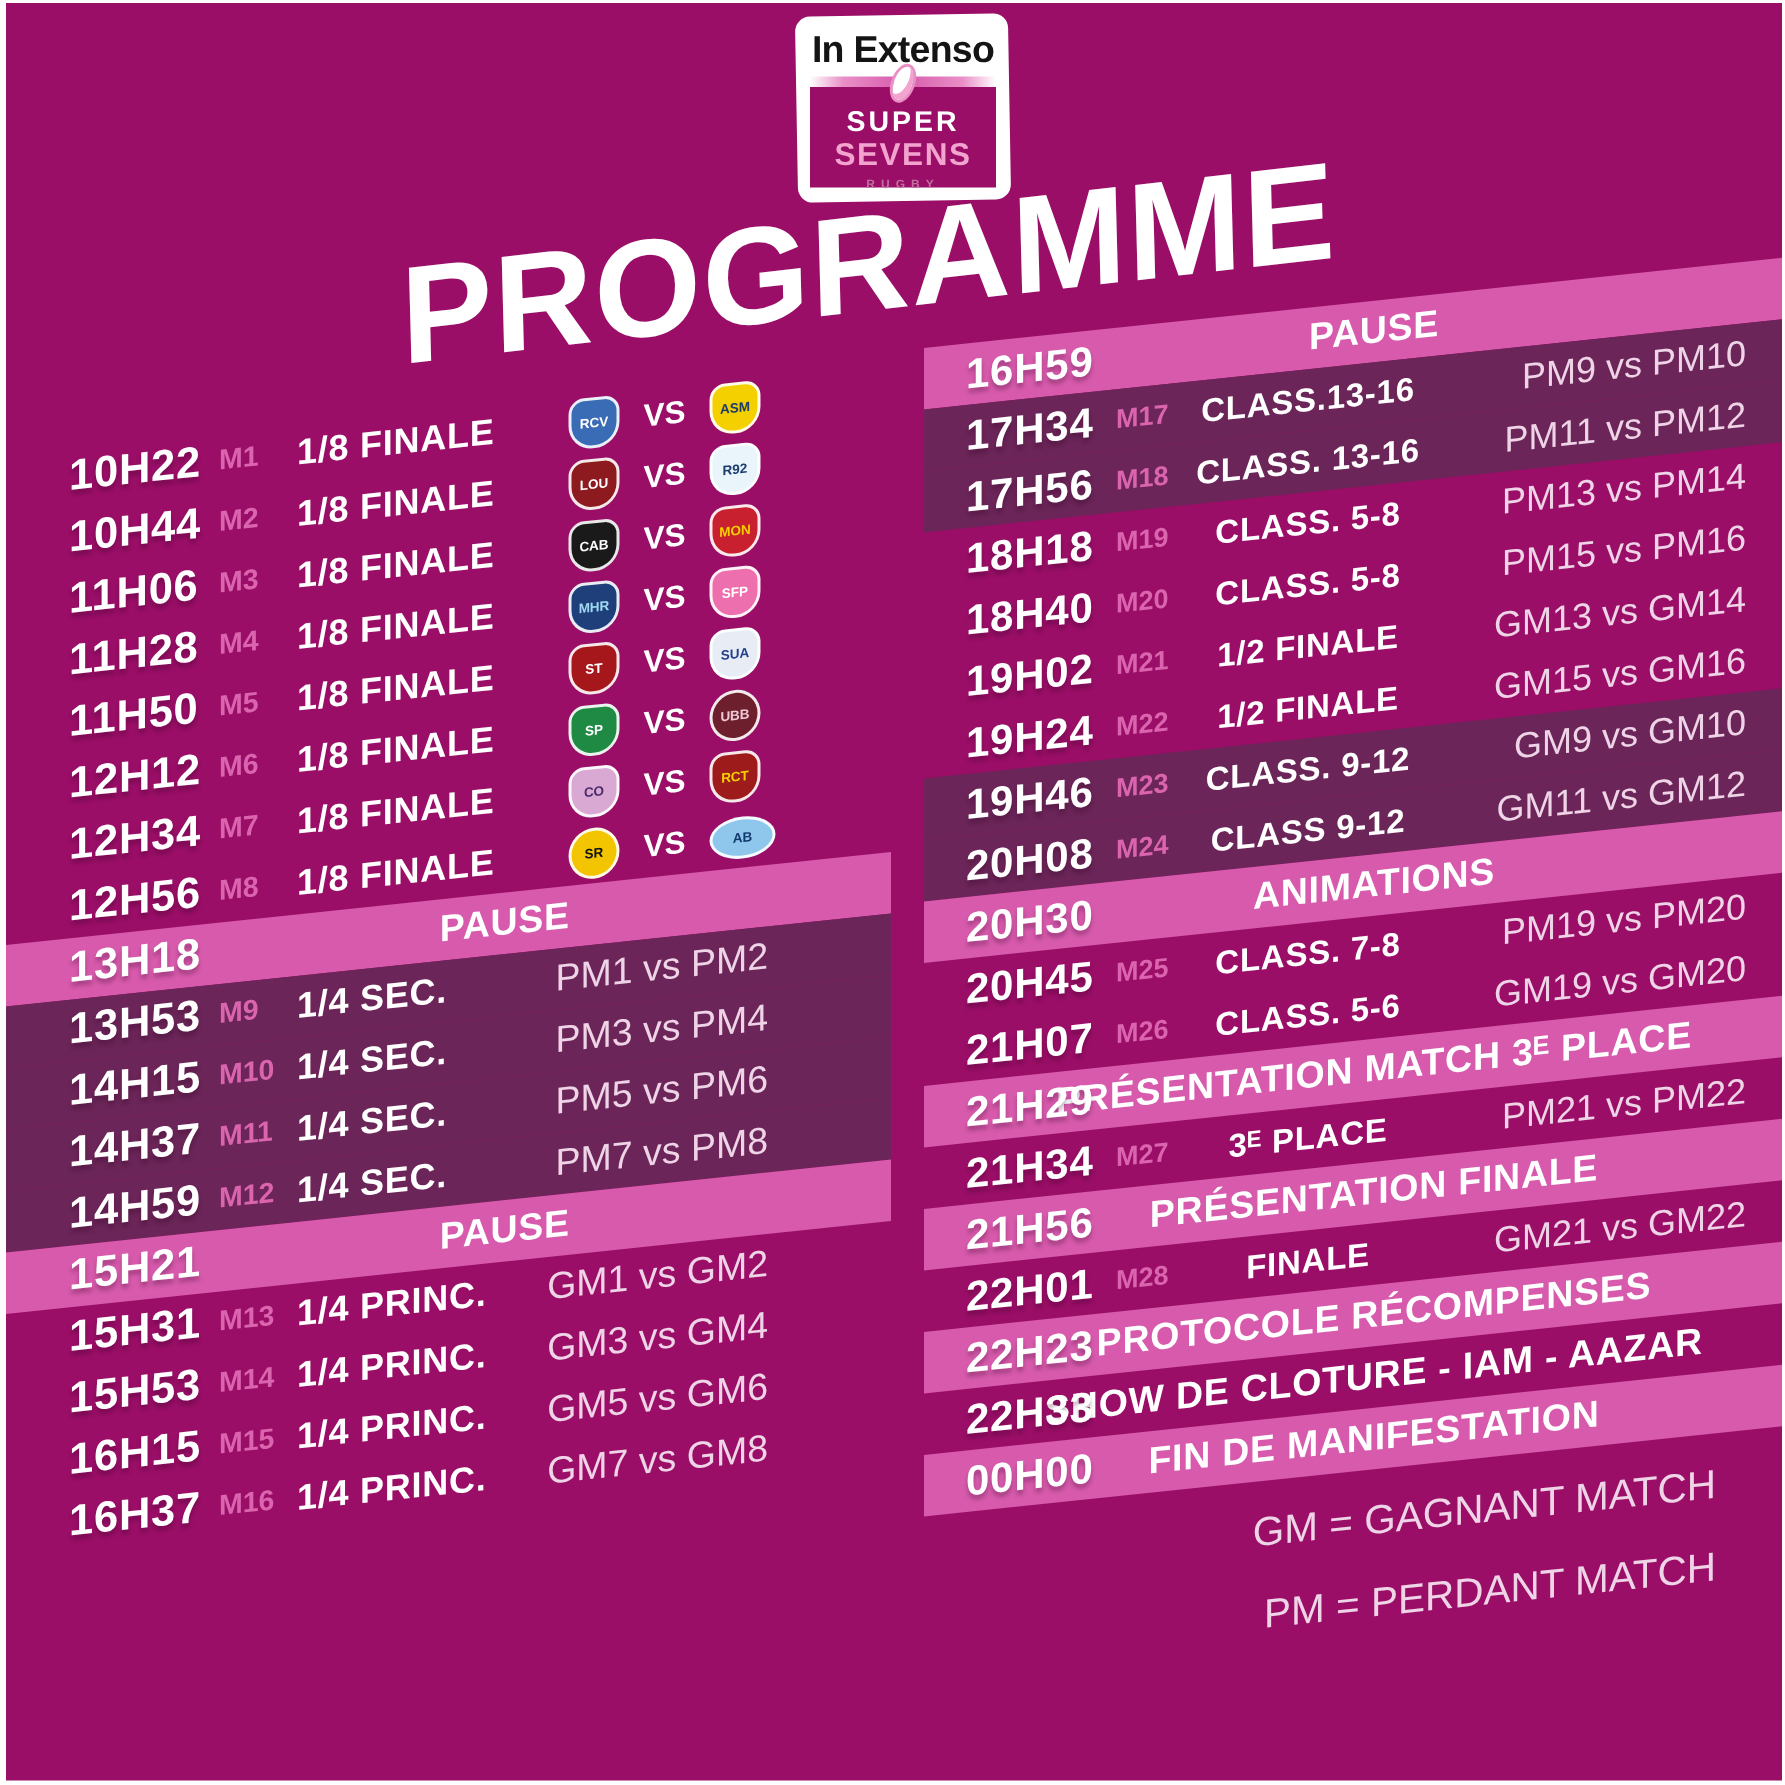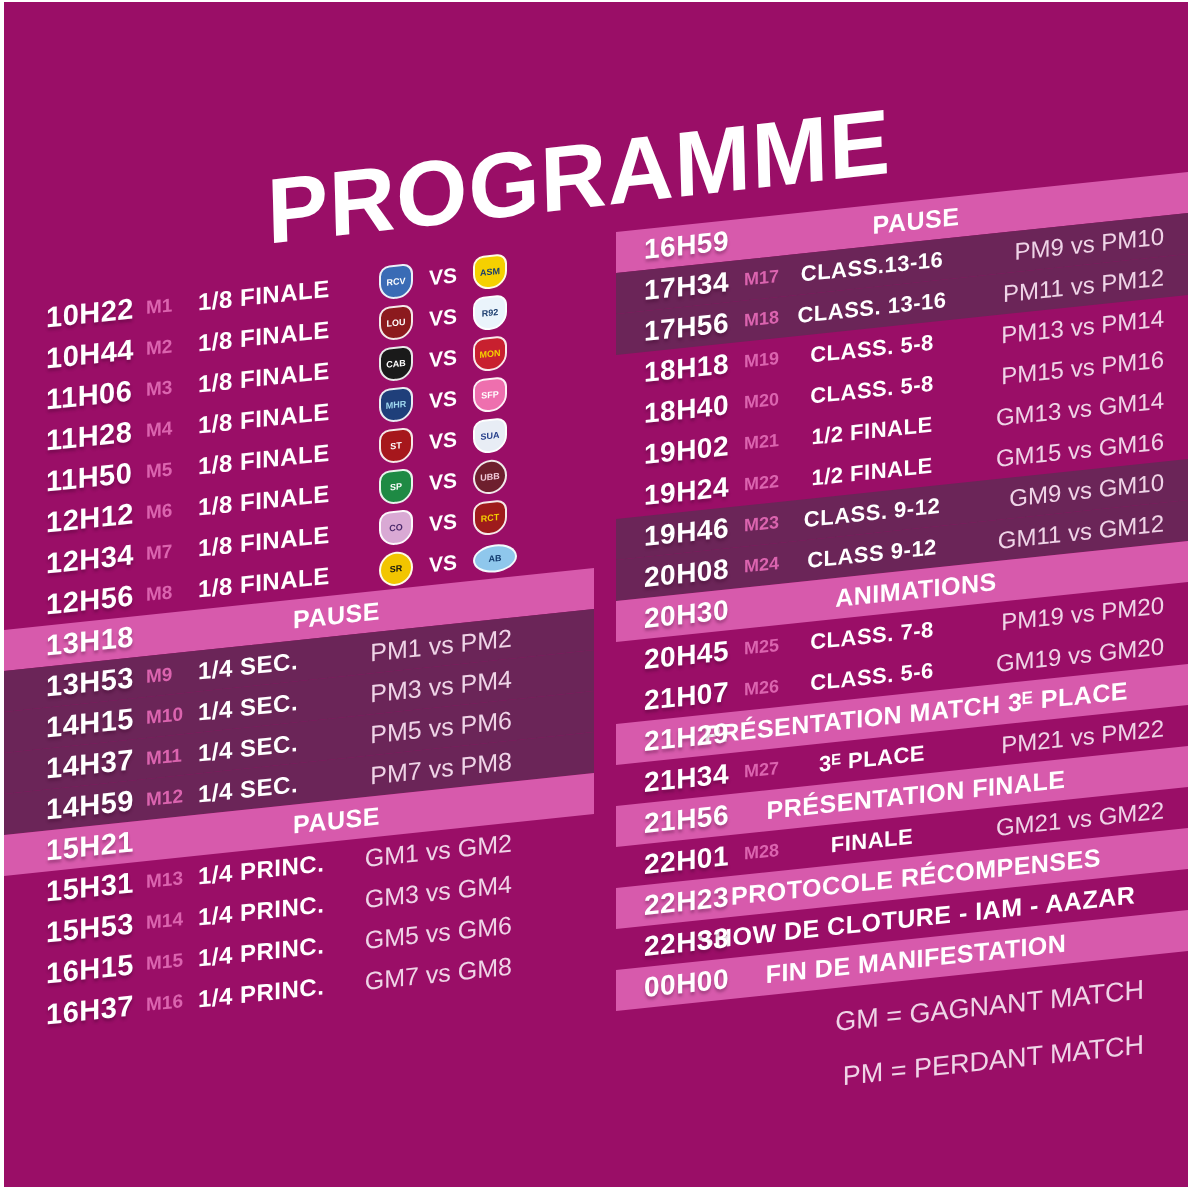--- a/index.html
+++ b/index.html
@@ -65,20 +65,30 @@
   .badge.oval{width:44px;height:28px;border-radius:50%;}
 
   .row.legend{background:none;margin-top:14px;}
   .legend-text{flex:1;text-align:right;padding-right:72px;color:#EFD4E7;font-size:27px;white-space:nowrap;}
 </style>
 </head>
 <body>
 
 <div class="poster">
 
+  <div class="brand-logo">
+    <div class="brand-frame"></div>
+    <div class="brand-name">In Extenso</div>
+    <div class="brand-swoosh"></div>
+    <div class="brand-inner"></div>
+    <div class="brand-ball"></div>
+    <div class="brand-super">SUPER</div>
+    <div class="brand-sevens">SEVENS</div>
+    <div class="brand-rugby">RUGBY</div>
+  </div>
 
   <div class="title">PROGRAMME</div>
 
   <div class="col col-left">
       <div class="row match-logos">
         <span class="time">10H22</span>
         <span class="mnum">M1</span>
         <span class="stage">1/8 FINALE</span>
         <span class="logos">
           <span class="badge shield" style="background: rgb(58, 107, 181); color: rgb(255, 255, 255);">

